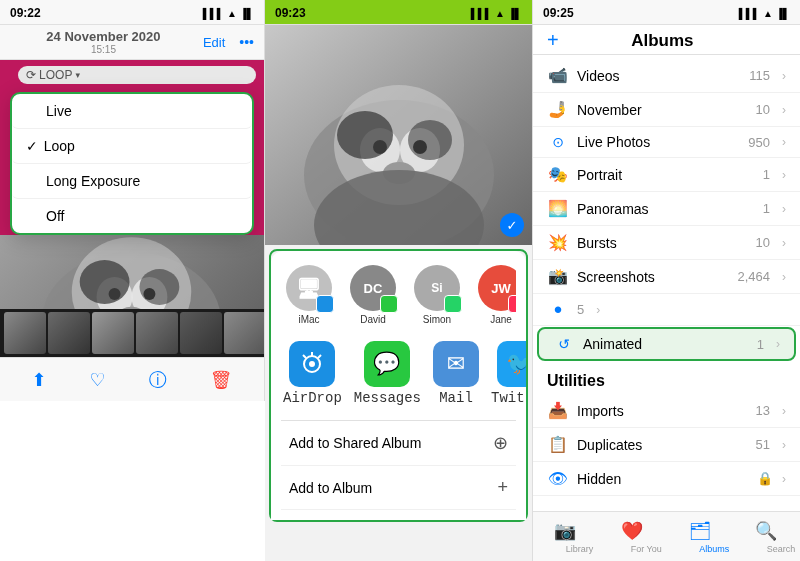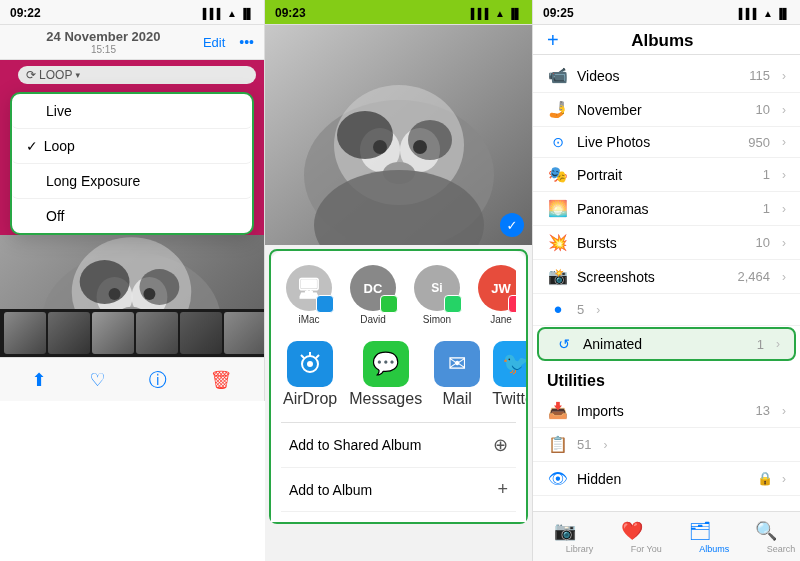--- a/index.html
+++ b/index.html
@@ -262,22 +262,23 @@
       align-items: center;
       justify-content: center;
       font-size: 22px;
       color: #fff;
     }
     .share-app-icon.airdrop { background: #1a8fe3; }
     .share-app-icon.messages { background: #28c840; }
     .share-app-icon.mail { background: #4a90d9; }
     .share-app-icon.twitter { background: #1da1f2; }
     .share-app-label {
-      font-size: 16px;
+      font-size: 14px;
       color: #333;
+      font-family: Liberation Mono, monospace;
     }
 
     .share-action-row {
       border-top: 1px solid #e0e0e0;
       margin-top: 8px;
     }
     .share-action-item {
       padding: 11px 8px;
       font-size: 14px;
       color: #000;
@@ -687,20 +688,21 @@
     <div class="section-header">Utilities</div>
 
     <div class="album-item">
       <span class="album-icon">📥</span>
       <span class="album-label">Imports</span>
       <span class="album-count">13</span>
       <span class="album-chevron">›</span>
     </div>
     <div class="album-item">
       <span class="album-icon">📋</span>
+      <span class="album-label">Duplicates</span>
       <span class="album-count">51</span>
       <span class="album-chevron">›</span>
     </div>
     <div class="album-item">
       <span class="album-icon">👁</span>
       <span class="album-label">Hidden</span>
       <span class="album-count"></span>
       <span style="font-size:13px;color:#bbb;">🔒</span>
       <span class="album-chevron">›</span>
     </div>

